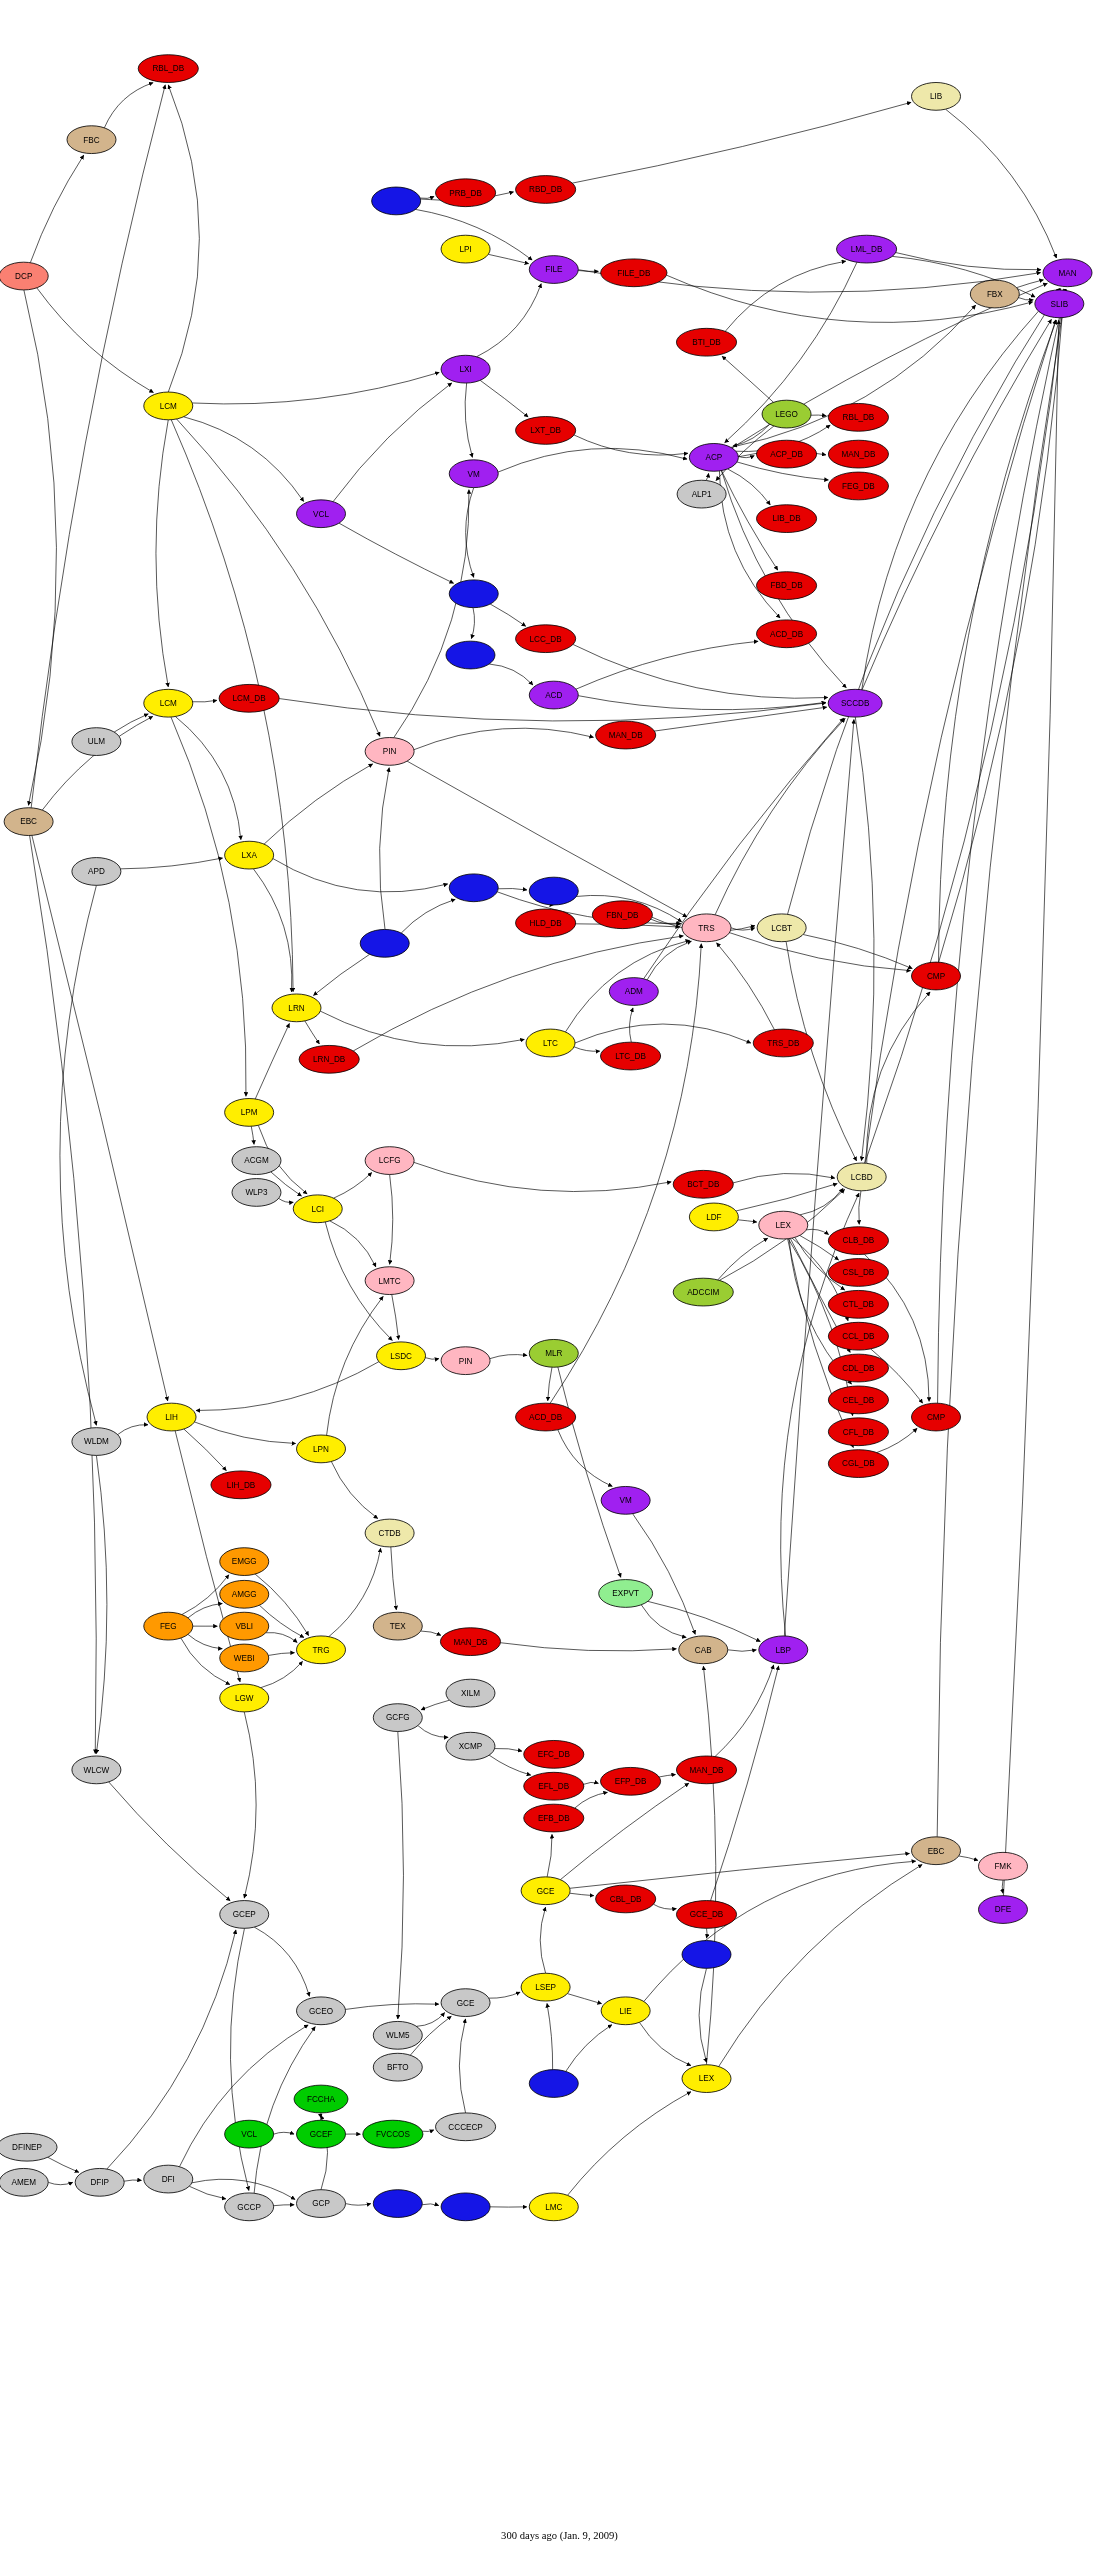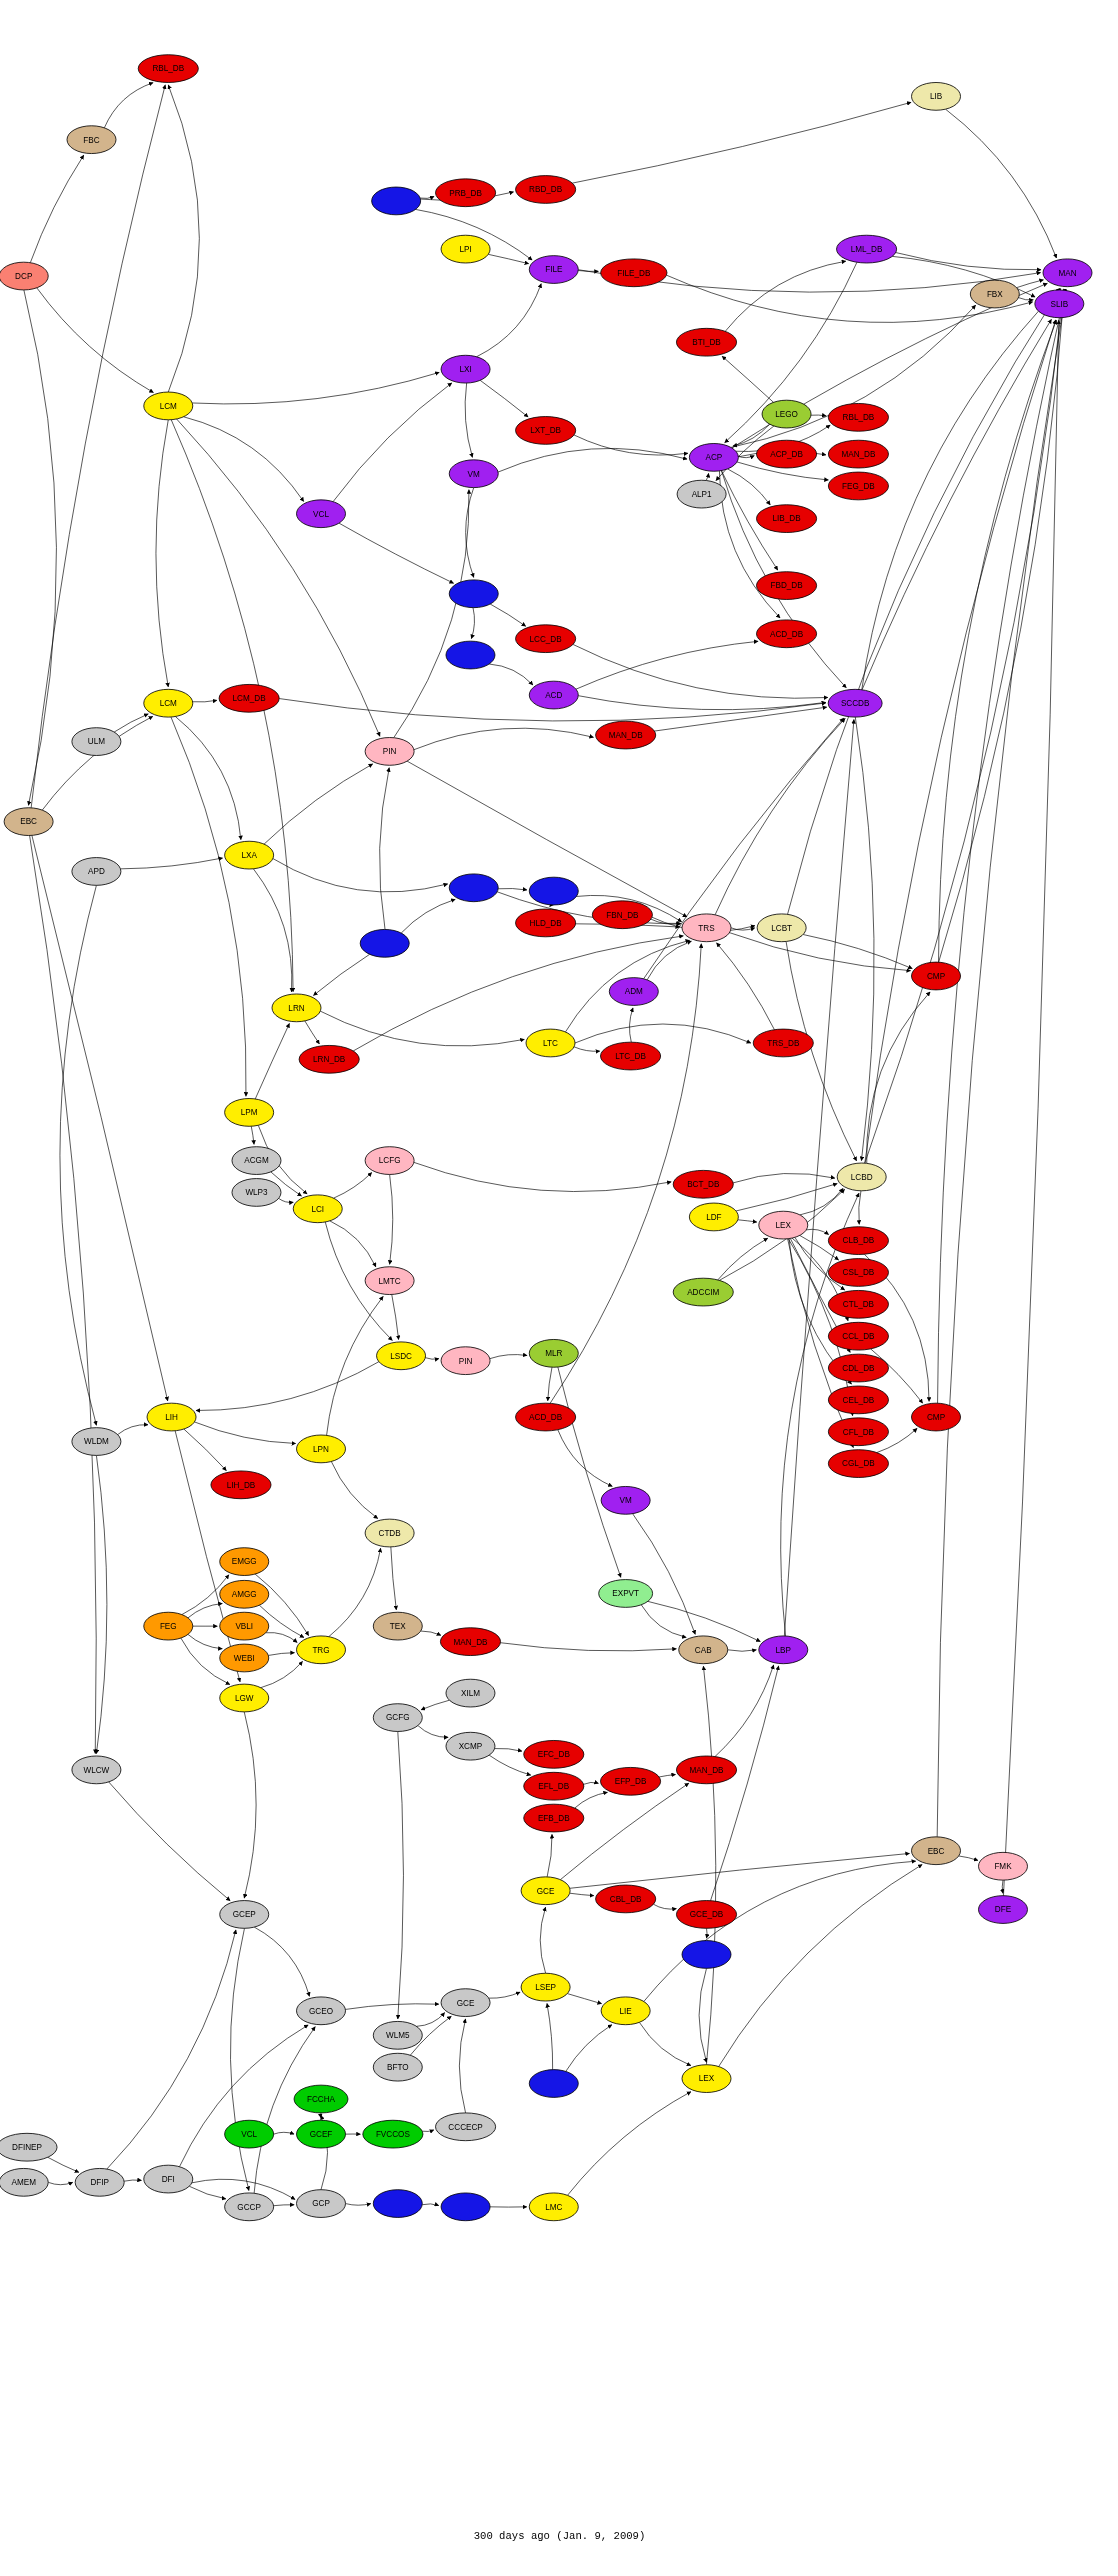--- a/index.html
+++ b/index.html
@@ -1,20 +1,20 @@
 <!DOCTYPE html>
 <html style="font-size:13px"><head>
 <meta charset="utf-8">
 <style>
   html,body{margin:0;padding:0;background:#ffffff;}
   .page{position:relative;width:1119px;height:2576px;background:#ffffff;overflow:hidden;
         font-family:"Liberation Sans",sans-serif;}
   .graph-svg{position:absolute;left:0;top:0;}
   .caption{position:absolute;left:0;top:2530px;width:100%;text-align:center;
-           font-family:Liberation Mono, monospace;font-size:10.6px;color:#000;}
+           font-family:Liberation Serif, serif;font-size:10.6px;color:#000;}
   .node-label{font-family:"Liberation Sans",sans-serif;font-size:10px;fill:#000;
               text-anchor:middle;pointer-events:none;}
 </style>
 </head>
 <body>
 
 <div class="page">
   <svg class="graph-svg" id="graph" width="1119" height="2576" viewBox="0 0 1370 3154">
     <defs>
       <marker id="arrow" viewBox="0 0 10 10" refX="9" refY="5" markerWidth="7" markerHeight="7" orient="auto-start-reverse">

